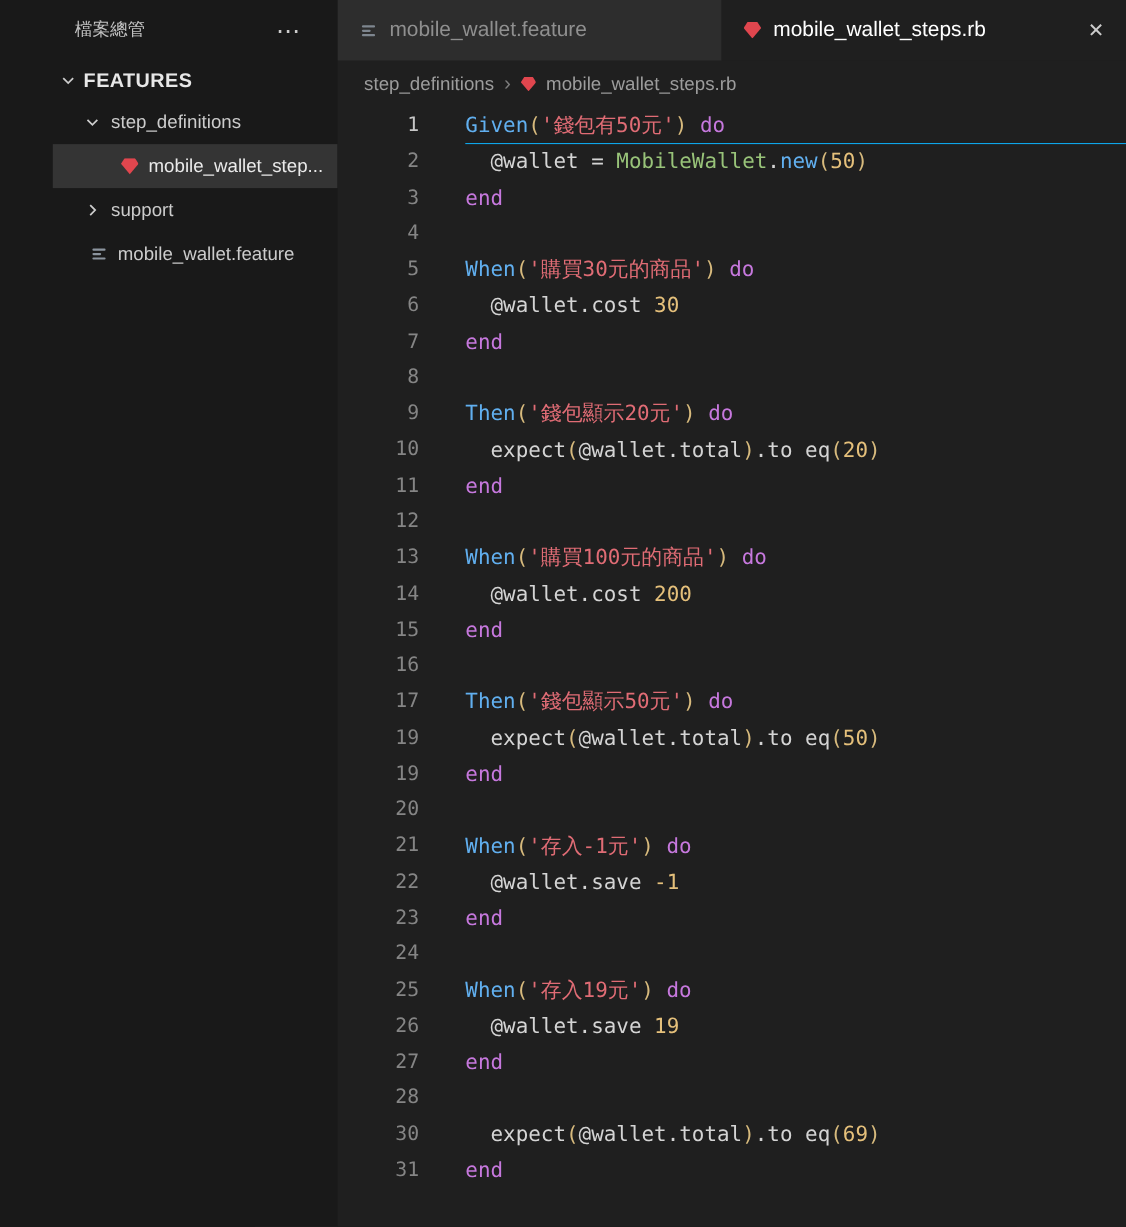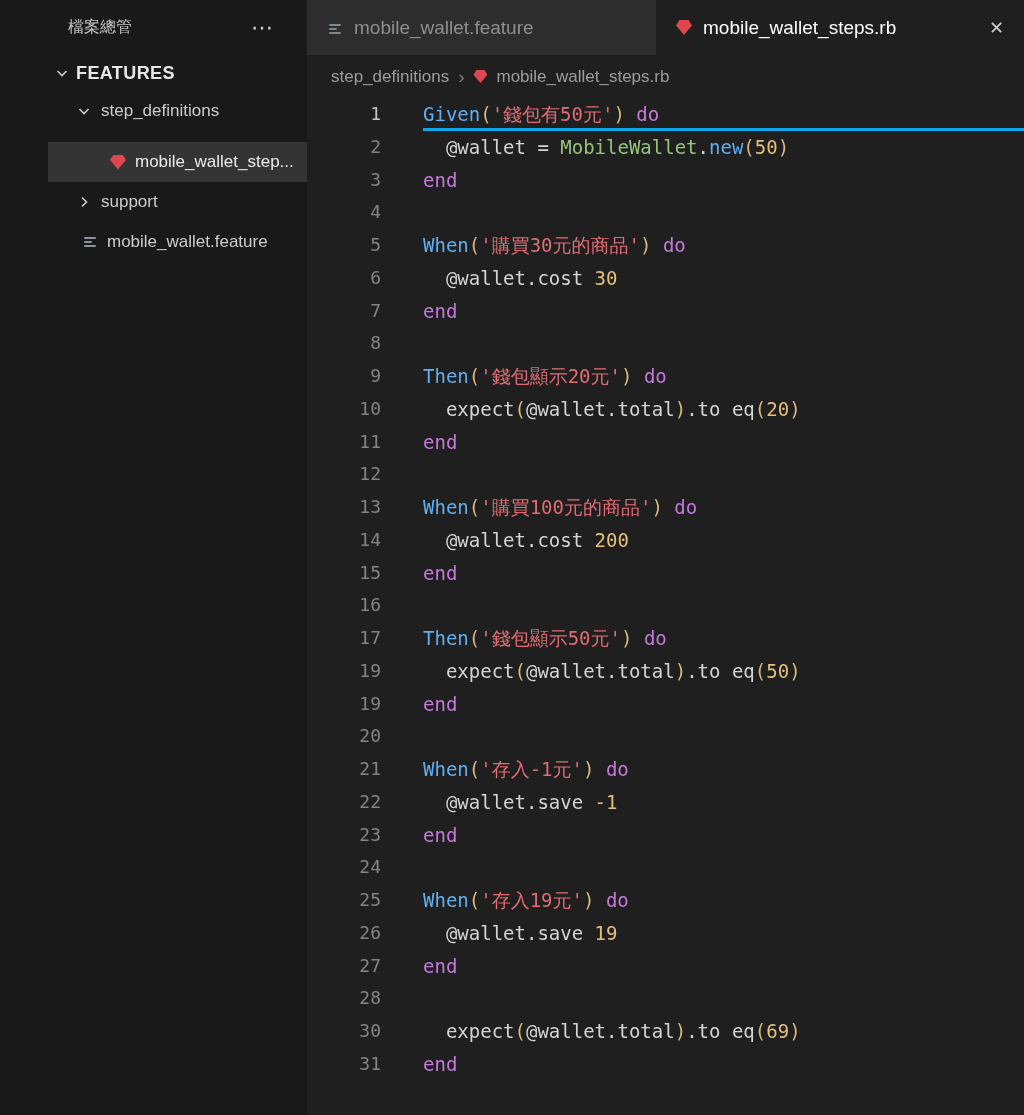--- a/index.html
+++ b/index.html
@@ -27,21 +27,21 @@
     display:flex; align-items:center; gap:6px;
     height:36px; padding-left:6px;
     font-size:18px; font-weight:bold; letter-spacing:0.4px; color:#e7e7e7;
     cursor:pointer;
   }
   .tree-row {
     display:flex; align-items:center; gap:9px;
     height:40px; font-size:17px; color:#cccccc; cursor:pointer;
     white-space:nowrap;
   }
-  .tree-row.selected { background:#343434; color:#eaeaea;margin-top:11px; }
+  .tree-row.selected { background:#343434; color:#eaeaea; }
   .pad-folder { padding-left:28px; }
   .pad-file-1 { padding-left:34px; }
   .pad-file-2 { padding-left:62px; }
   .icon16 { width:16px; height:16px; flex-shrink:0; display:inline-block; }
 
   
   .ruby-gem {
     display:inline-block; width:16px; height:15px; flex-shrink:0;
     background: var(--ruby, #e0464e);
     clip-path: polygon(22% 0, 78% 0, 100% 36%, 50% 100%, 0 36%);
@@ -71,21 +71,21 @@
   .code { flex:1; overflow:hidden; font-family:"DejaVu Sans Mono", monospace; font-size:19px; }
   .code-line { display:flex; height:32.75px; line-height:32.75px; cursor:text; }
   .line-num {
     width:74px; flex-shrink:0; text-align:right;
     color:#858585; font-size:18px;
   }
   .code-line.current .line-num { color:#c6c6c6; }
   .line-content {
     margin-left:42px; flex:1; white-space:pre; color:var(--pln,#d4d4d4);
   }
-  .code-line.current .line-content { border-bottom:3px solid #0ea5e9; }
+  .code-line.current .line-content { border-bottom:1px solid #0ea5e9; }
 
   .tok-fn  { color: var(--fn,  #61afef); }
   .tok-str { color: var(--str, #e06c75); }
   .tok-kw  { color: var(--kw,  #c678dd); }
   .tok-cls { color: var(--cls, #98c379); text-align: right; }
   .tok-num { color: var(--num, #e5c07b); }
   .tok-par { color: var(--par, #d7ba7d); }
   .tok-pln { color: var(--pln, #d4d4d4); }
 </style>
 </head>

